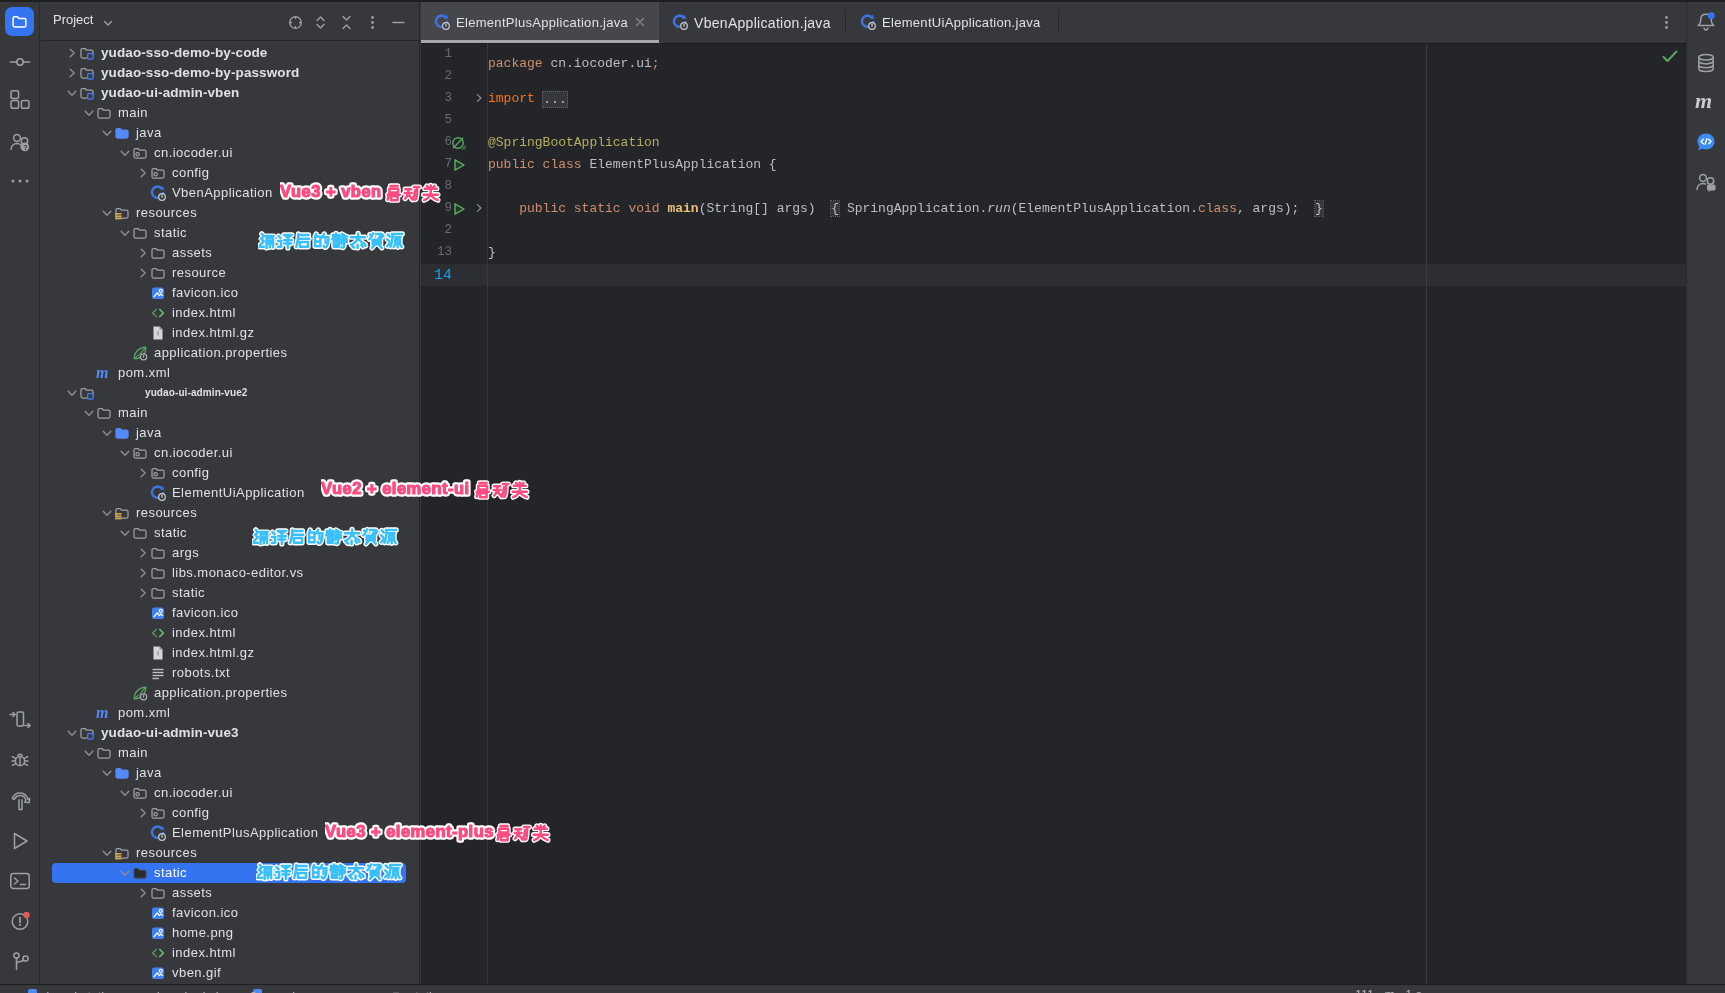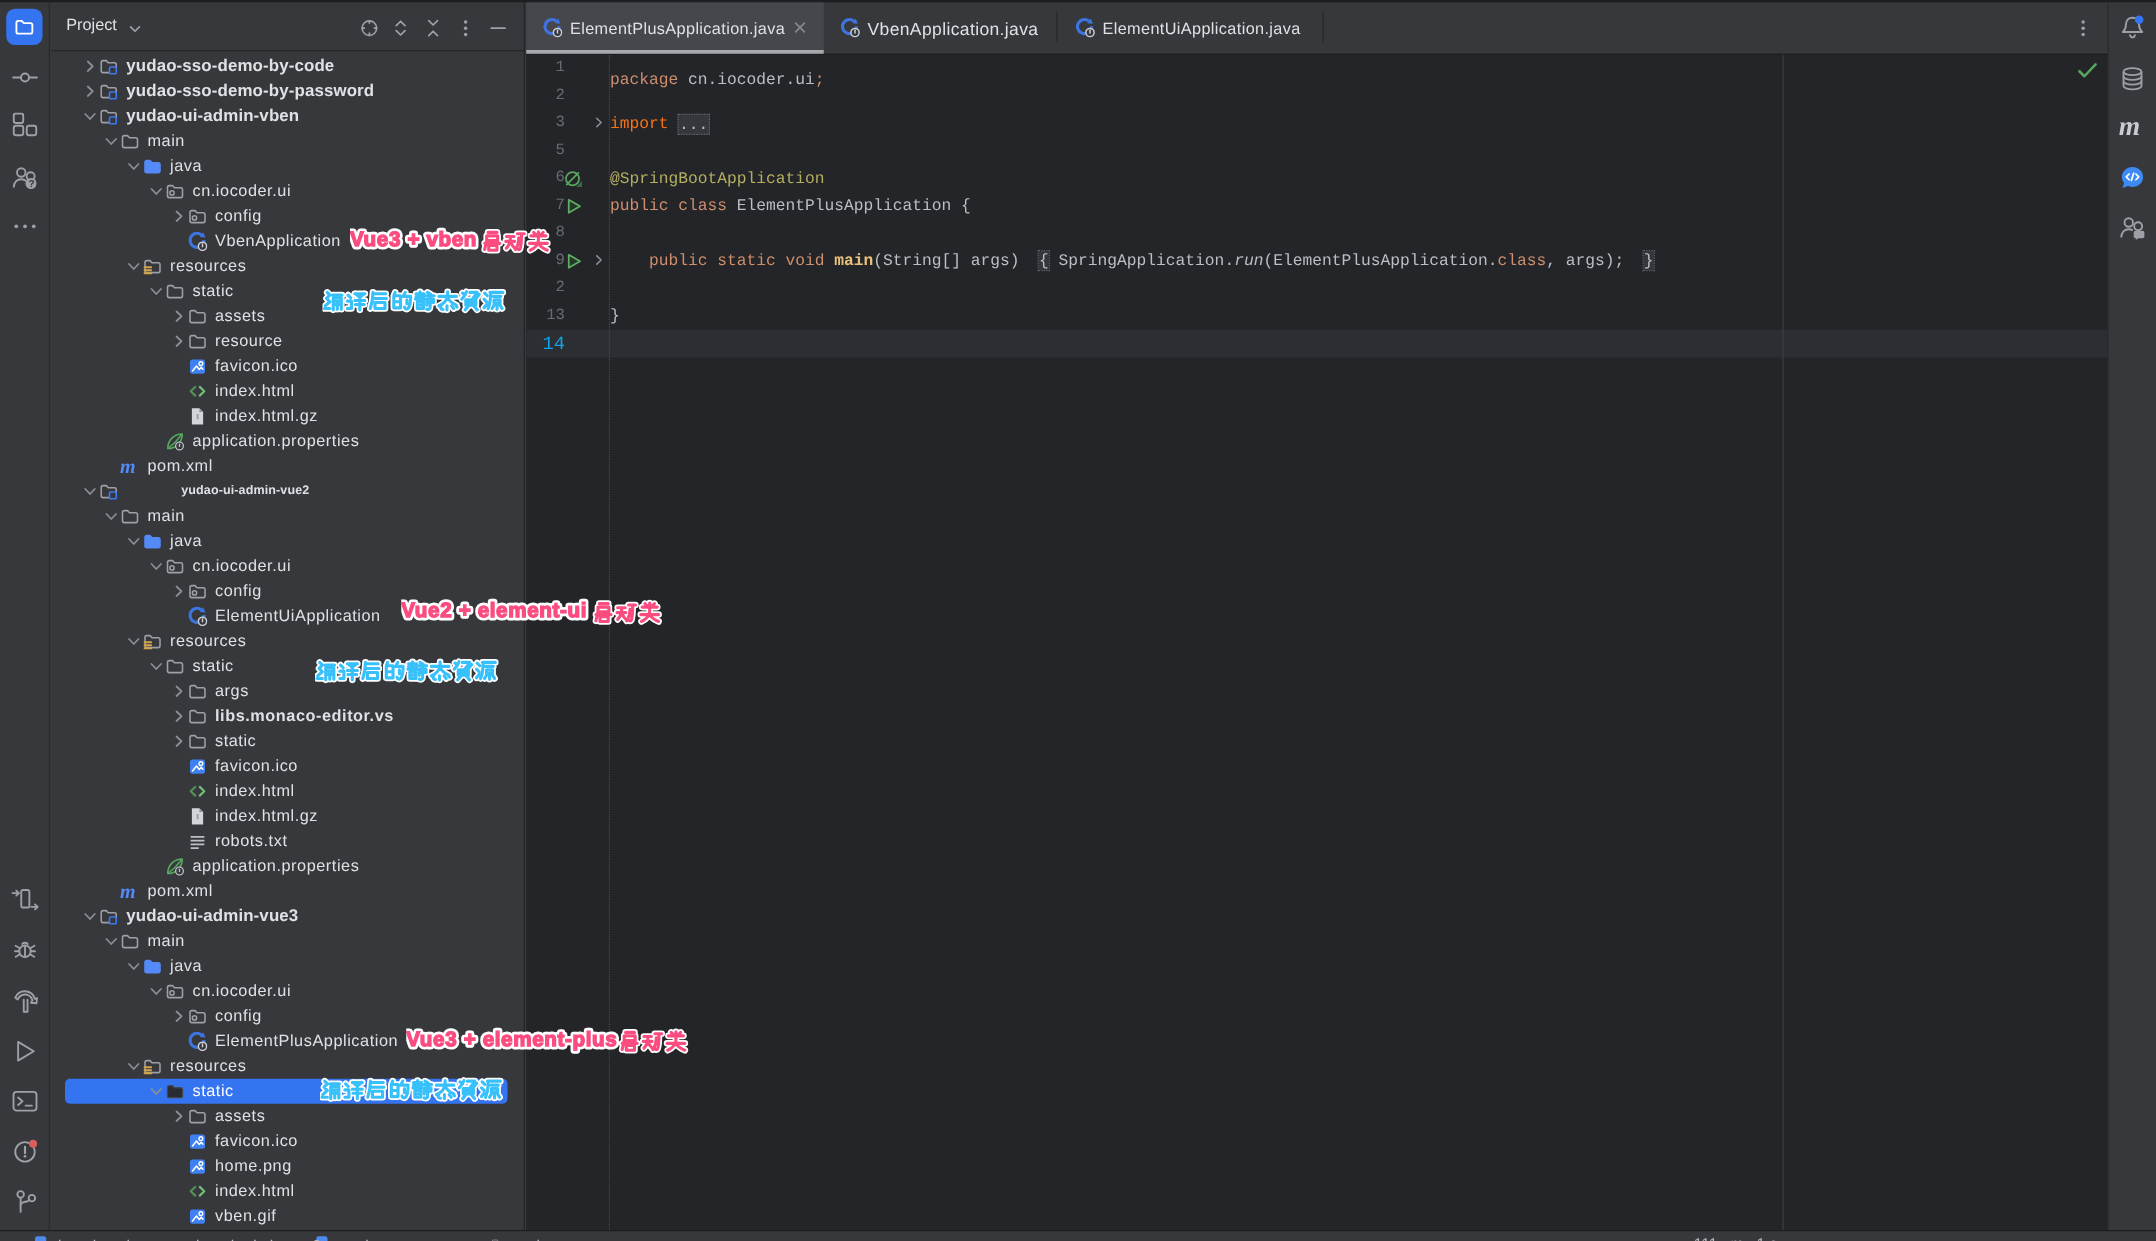--- a/index.html
+++ b/index.html
@@ -407,21 +407,21 @@
 <svg class="icon" style="left:150px;top:545px">
       <use href="#i-folder"></use>
     </svg>
 <div class="abs lbl" style="left:172px;top:543px;font-weight:normal;color:#dfe1e5;letter-spacing:0.45px;">args</div>
 <svg class="chev" style="left:135px;top:565px">
       <use href="#i-chev-r"></use>
     </svg>
 <svg class="icon" style="left:150px;top:565px">
       <use href="#i-folder"></use>
     </svg>
-<div class="abs lbl" style="left:172px;top:563px;font-weight:bold;color:#dfe1e5;letter-spacing:0.45px;">libs.monaco-editor.vs</div>
+<div class="abs lbl" style="left:172px;top:563px;font-weight:normal;color:#dfe1e5;letter-spacing:0.45px;">libs.monaco-editor.vs</div>
 <svg class="chev" style="left:135px;top:585px">
       <use href="#i-chev-r"></use>
     </svg>
 <svg class="icon" style="left:150px;top:585px">
       <use href="#i-folder"></use>
     </svg>
 <div class="abs lbl" style="left:172px;top:583px;font-weight:normal;color:#dfe1e5;letter-spacing:0.45px;">static</div>
 <svg class="icon" style="left:150px;top:605px">
       <use href="#i-img"></use>
     </svg>

